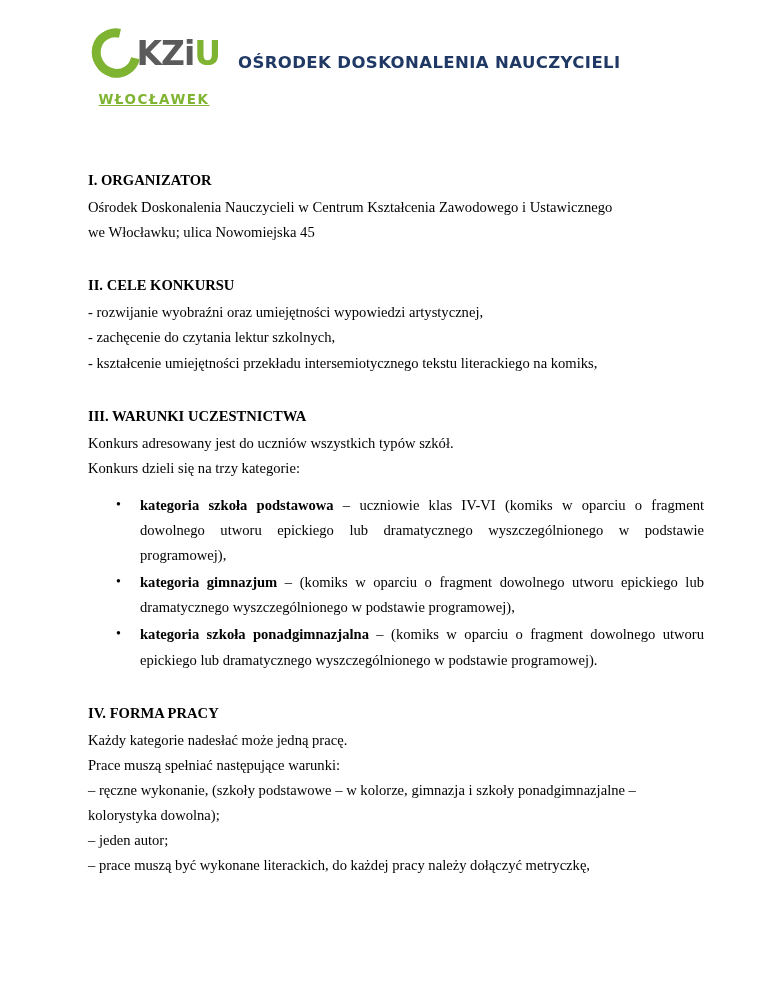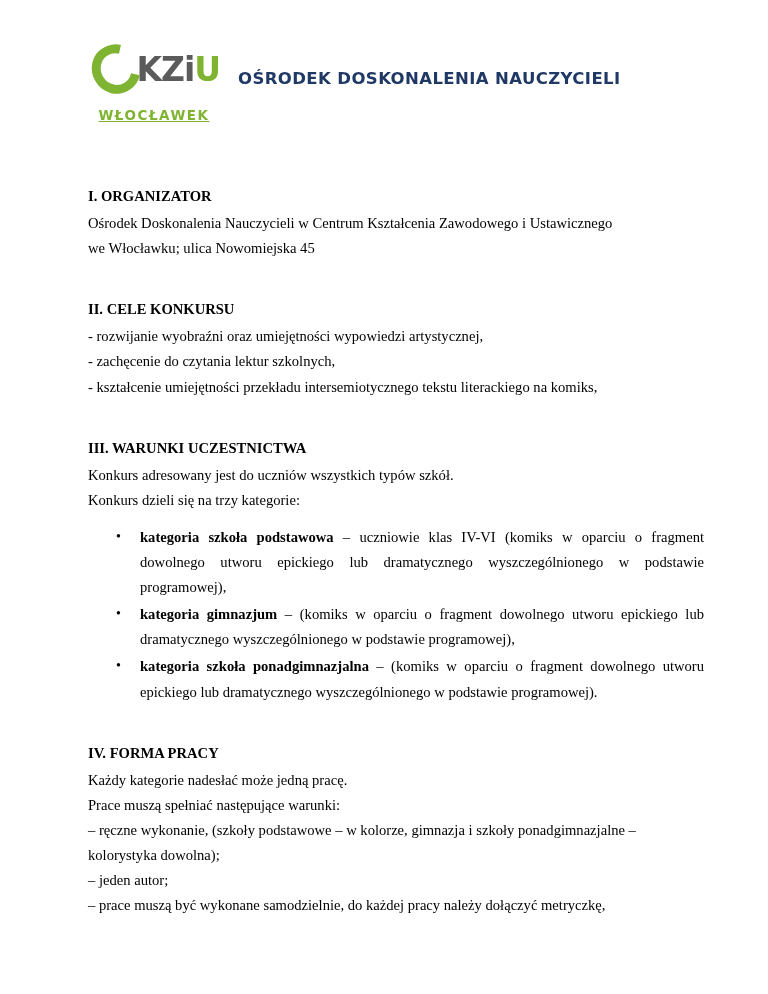--- a/index.html
+++ b/index.html
@@ -12,21 +12,21 @@
     height: 994px;
     font-family: "Liberation Serif", serif;
     color: #000000;
     position: relative;
     overflow: hidden;
   }
   .page {
     width: 768px;
     height: 766px;
     box-sizing: border-box;
-    padding: 40px 62px 0 88px;
+    padding: 24px 62px 0 88px;
     position: relative;
   }
 
   
   .header {
     display: flex;
     align-items: flex-start;
     gap: 18px;
     height: 96px;
   }
@@ -95,21 +95,21 @@
   .content {
     margin-top: 48px;
     font-size: 14.6px;
     line-height: 1.72;
   }
   .sec-head {
     font-weight: bold;
     margin: 0 0 2px 0;
   }
   .sec-head.gap {
-    margin-top: 36px;
+    margin-top: 28px;
   }
   p.line {
     margin: 0;
   }
   ul.cats {
     list-style: none;
     margin: 0;
     padding: 0;
   }
   ul.cats li {
@@ -182,17 +182,17 @@
       </ul>
     </div>
 
     <div>
       <p class="sec-head gap">IV. FORMA PRACY</p>
       <p class="line">Każdy kategorie nadesłać może jedną pracę.</p>
       <p class="line">Prace muszą spełniać następujące warunki:</p>
       <p class="line">– ręczne wykonanie, (szkoły podstawowe – w kolorze, gimnazja i szkoły ponadgimnazjalne –</p>
       <p class="line">kolorystyka dowolna);</p>
       <p class="line">–  jeden autor;</p>
-      <p class="line"> – prace muszą być wykonane samodzielnie, do każdej pracy należy dołączyć metryczkę,</p>
+      <p class="line"> – prace muszą być wykonane literackich, do każdej pracy należy dołączyć metryczkę,</p>
     </div>
 
   </div>
 </div>
 
 </body></html>

